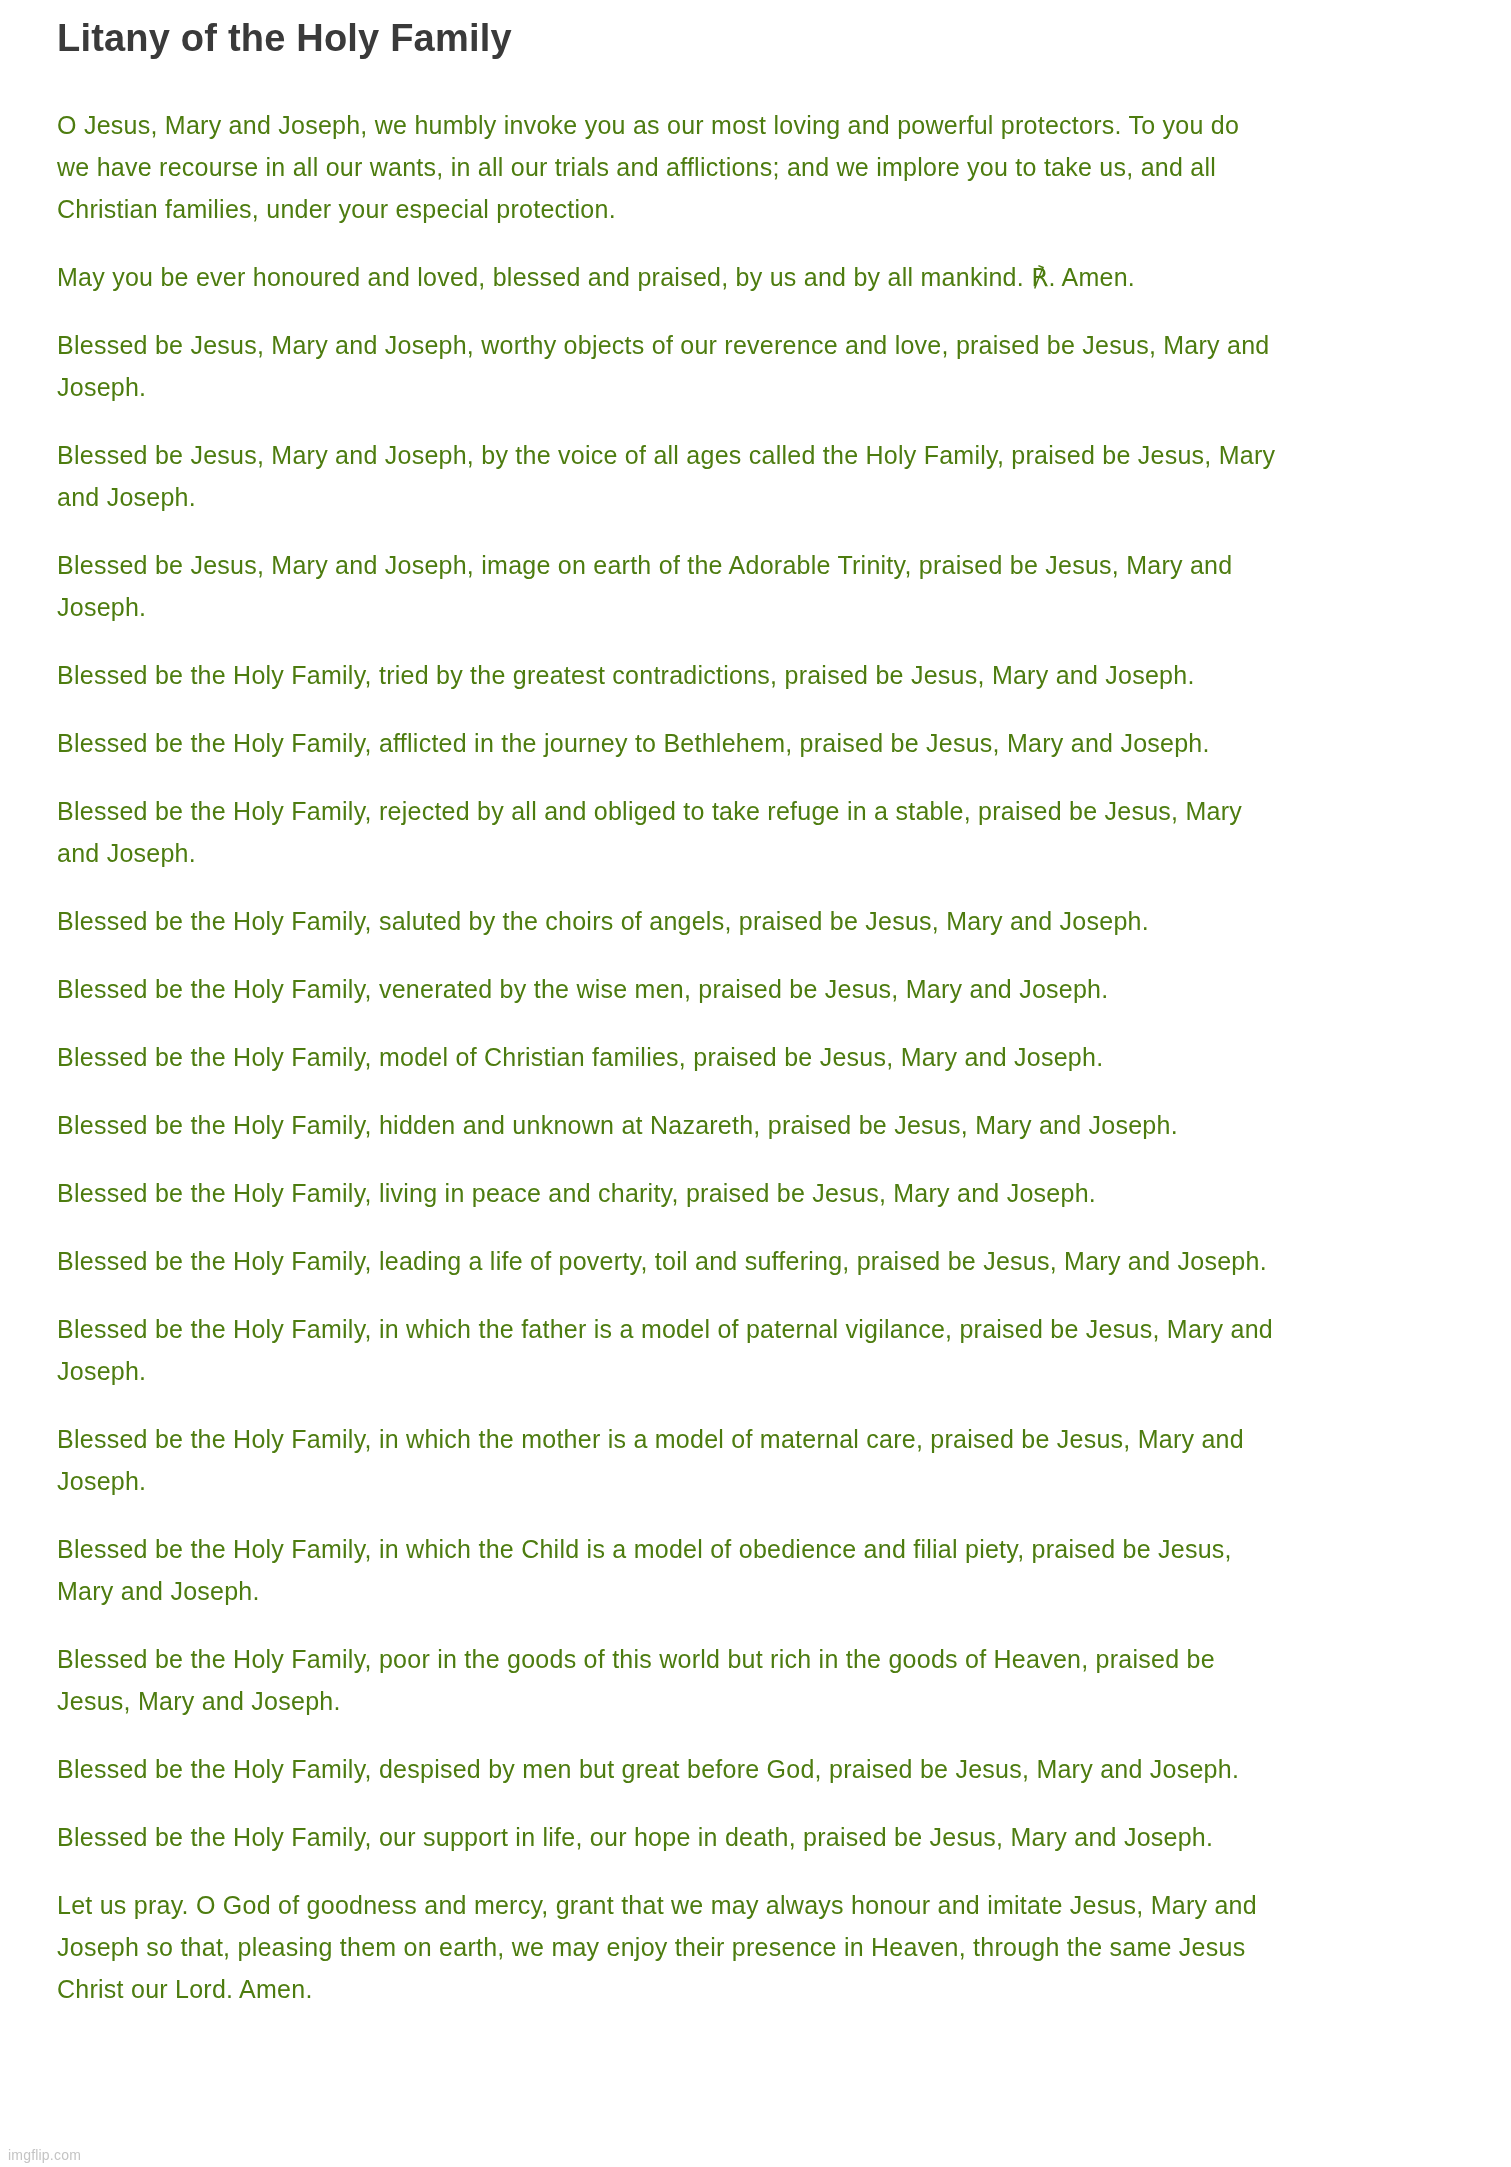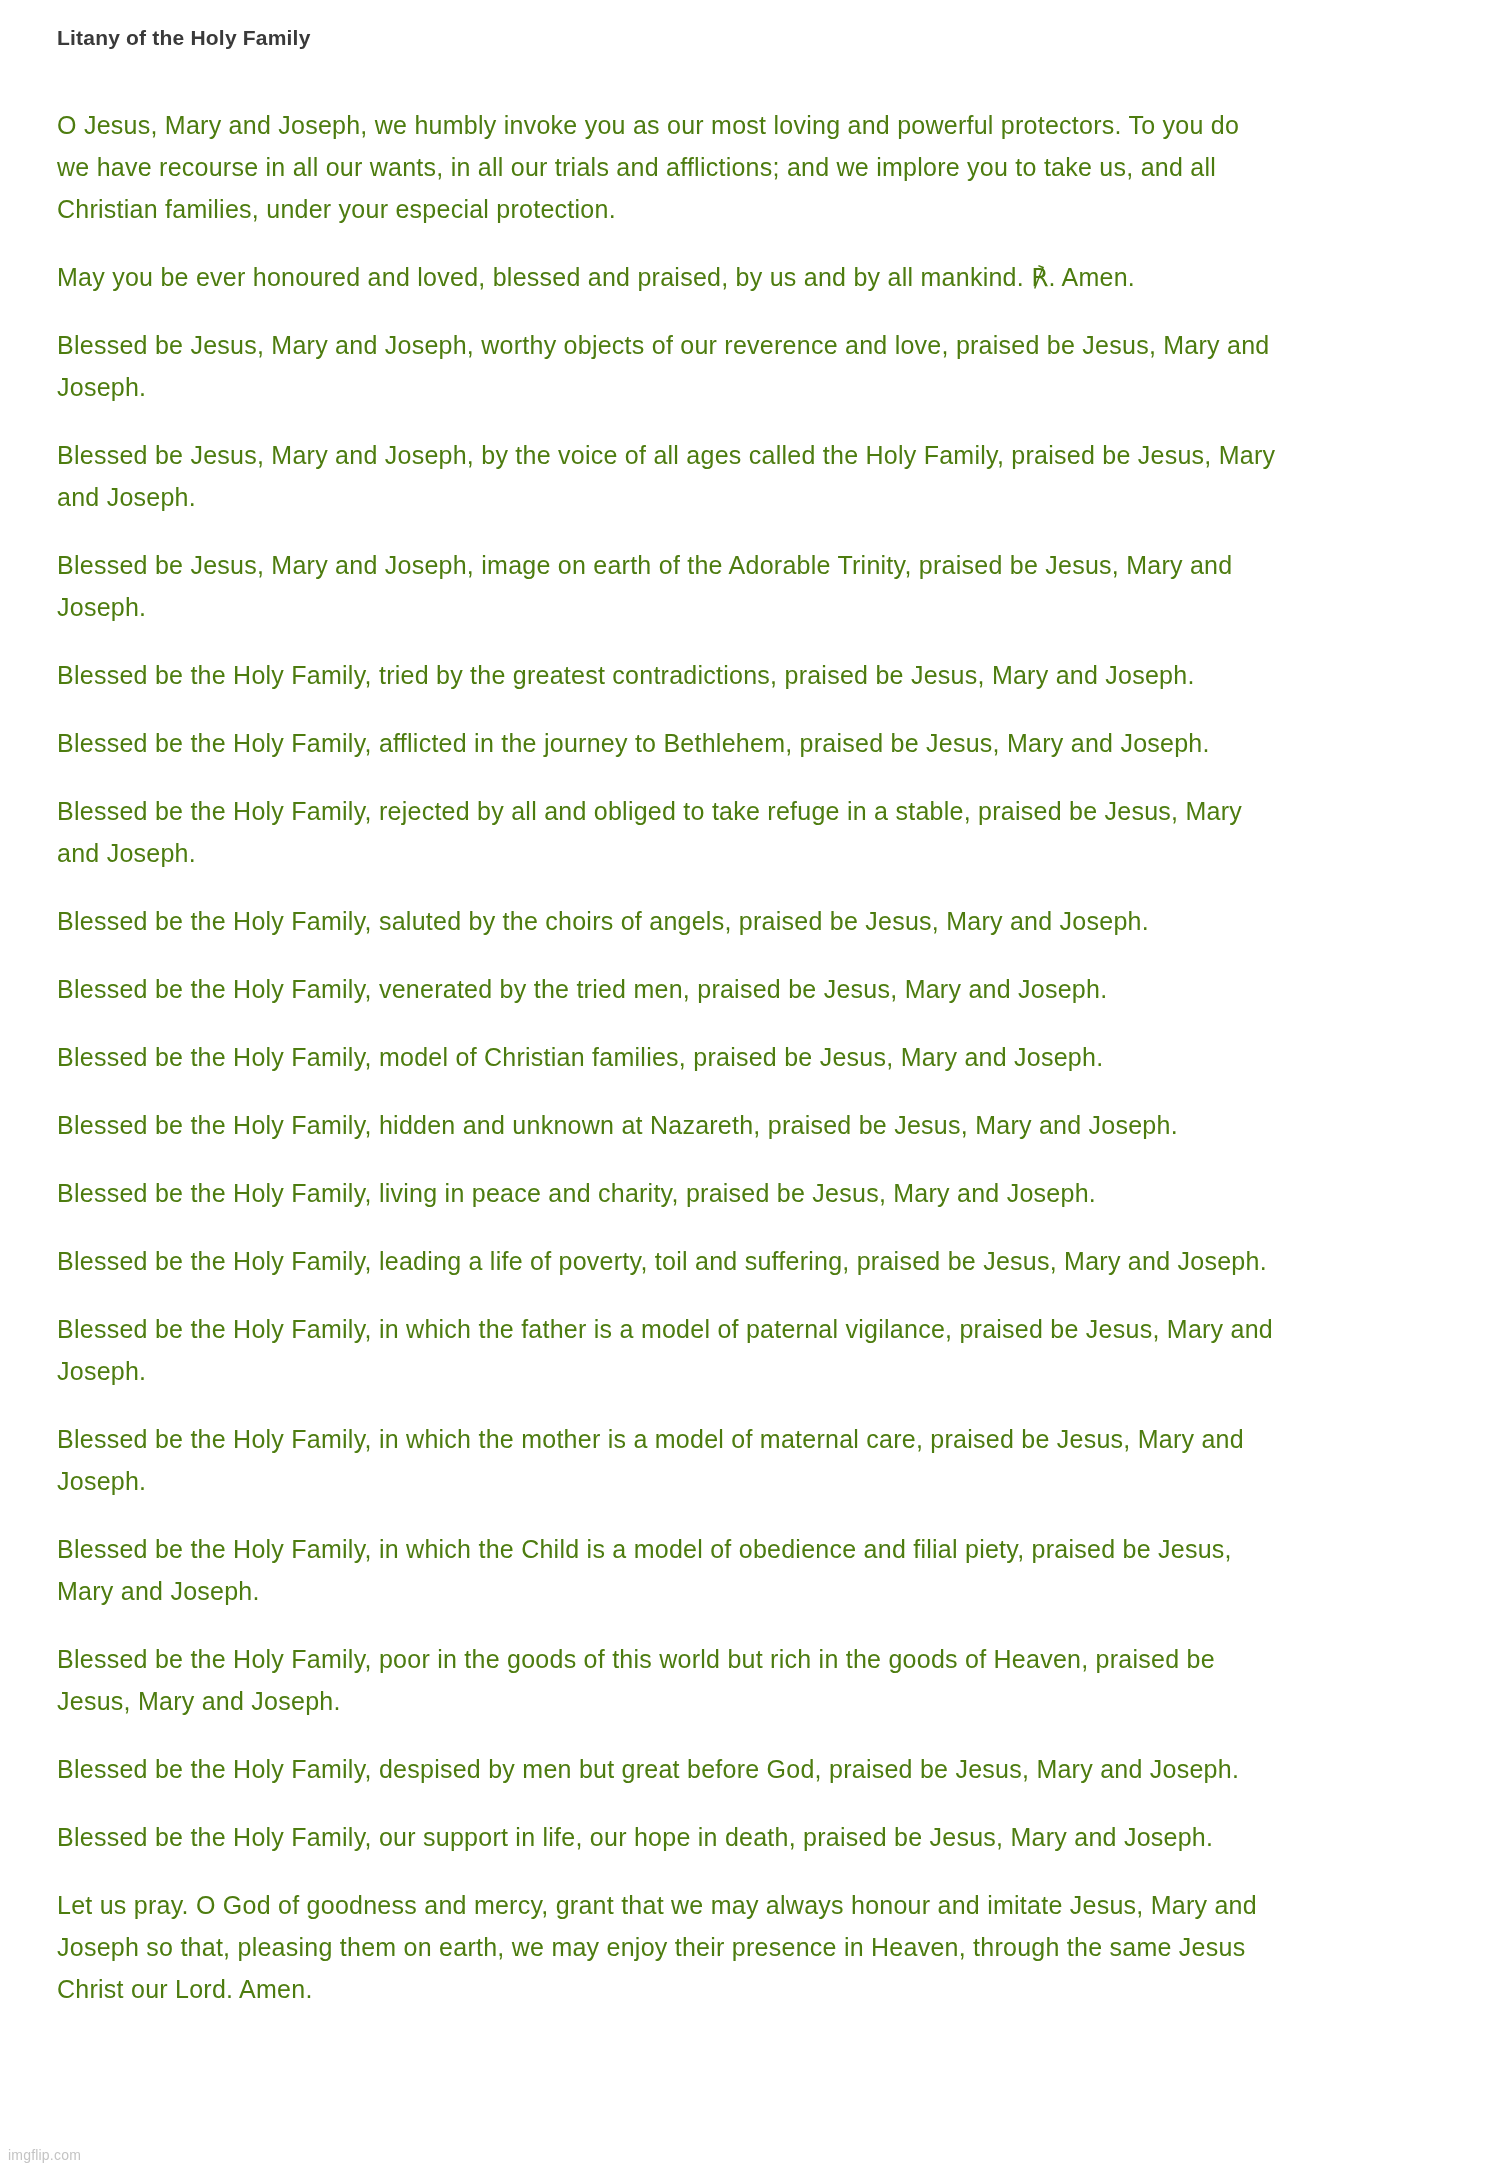--- a/index.html
+++ b/index.html
@@ -8,21 +8,21 @@
     width: 1511px;
     height: 2167px;
     background: #ffffff;
     box-sizing: border-box;
     padding: 20px 54px 0 57px;
     overflow: hidden;
     font-family: "Liberation Sans", "DejaVu Sans", sans-serif;
   }
   .doc-title {
     margin: 0 0 48px 0;
-    font-size: 21px;
+    font-size: 38px;
     line-height: 36px;
     font-weight: 700;
     color: #3a3a3a;
     letter-spacing: 0.2px;
   }
   .doc-body p {
     margin: 0 0 26px 0;
     font-size: 25px;
     line-height: 42px;
     font-weight: 400;
@@ -56,21 +56,21 @@
 Joseph.</p>
       <p>Blessed be Jesus, Mary and Joseph, by the voice of all ages called the Holy Family, praised be Jesus, Mary
 and Joseph.</p>
       <p>Blessed be Jesus, Mary and Joseph, image on earth of the Adorable Trinity, praised be Jesus, Mary and
 Joseph.</p>
       <p>Blessed be the Holy Family, tried by the greatest contradictions, praised be Jesus, Mary and Joseph.</p>
       <p>Blessed be the Holy Family, afflicted in the journey to Bethlehem, praised be Jesus, Mary and Joseph.</p>
       <p>Blessed be the Holy Family, rejected by all and obliged to take refuge in a stable, praised be Jesus, Mary
 and Joseph.</p>
       <p>Blessed be the Holy Family, saluted by the choirs of angels, praised be Jesus, Mary and Joseph.</p>
-      <p>Blessed be the Holy Family, venerated by the tried men, praised be Jesus, Mary and Joseph.</p>
+      <p>Blessed be the Holy Family, venerated by the wise men, praised be Jesus, Mary and Joseph.</p>
       <p>Blessed be the Holy Family, model of Christian families, praised be Jesus, Mary and Joseph.</p>
       <p>Blessed be the Holy Family, hidden and unknown at Nazareth, praised be Jesus, Mary and Joseph.</p>
       <p>Blessed be the Holy Family, living in peace and charity, praised be Jesus, Mary and Joseph.</p>
       <p>Blessed be the Holy Family, leading a life of poverty, toil and suffering, praised be Jesus, Mary and Joseph.</p>
       <p>Blessed be the Holy Family, in which the father is a model of paternal vigilance, praised be Jesus, Mary and
 Joseph.</p>
       <p>Blessed be the Holy Family, in which the mother is a model of maternal care, praised be Jesus, Mary and
 Joseph.</p>
       <p>Blessed be the Holy Family, in which the Child is a model of obedience and filial piety, praised be Jesus,
 Mary and Joseph.</p>

